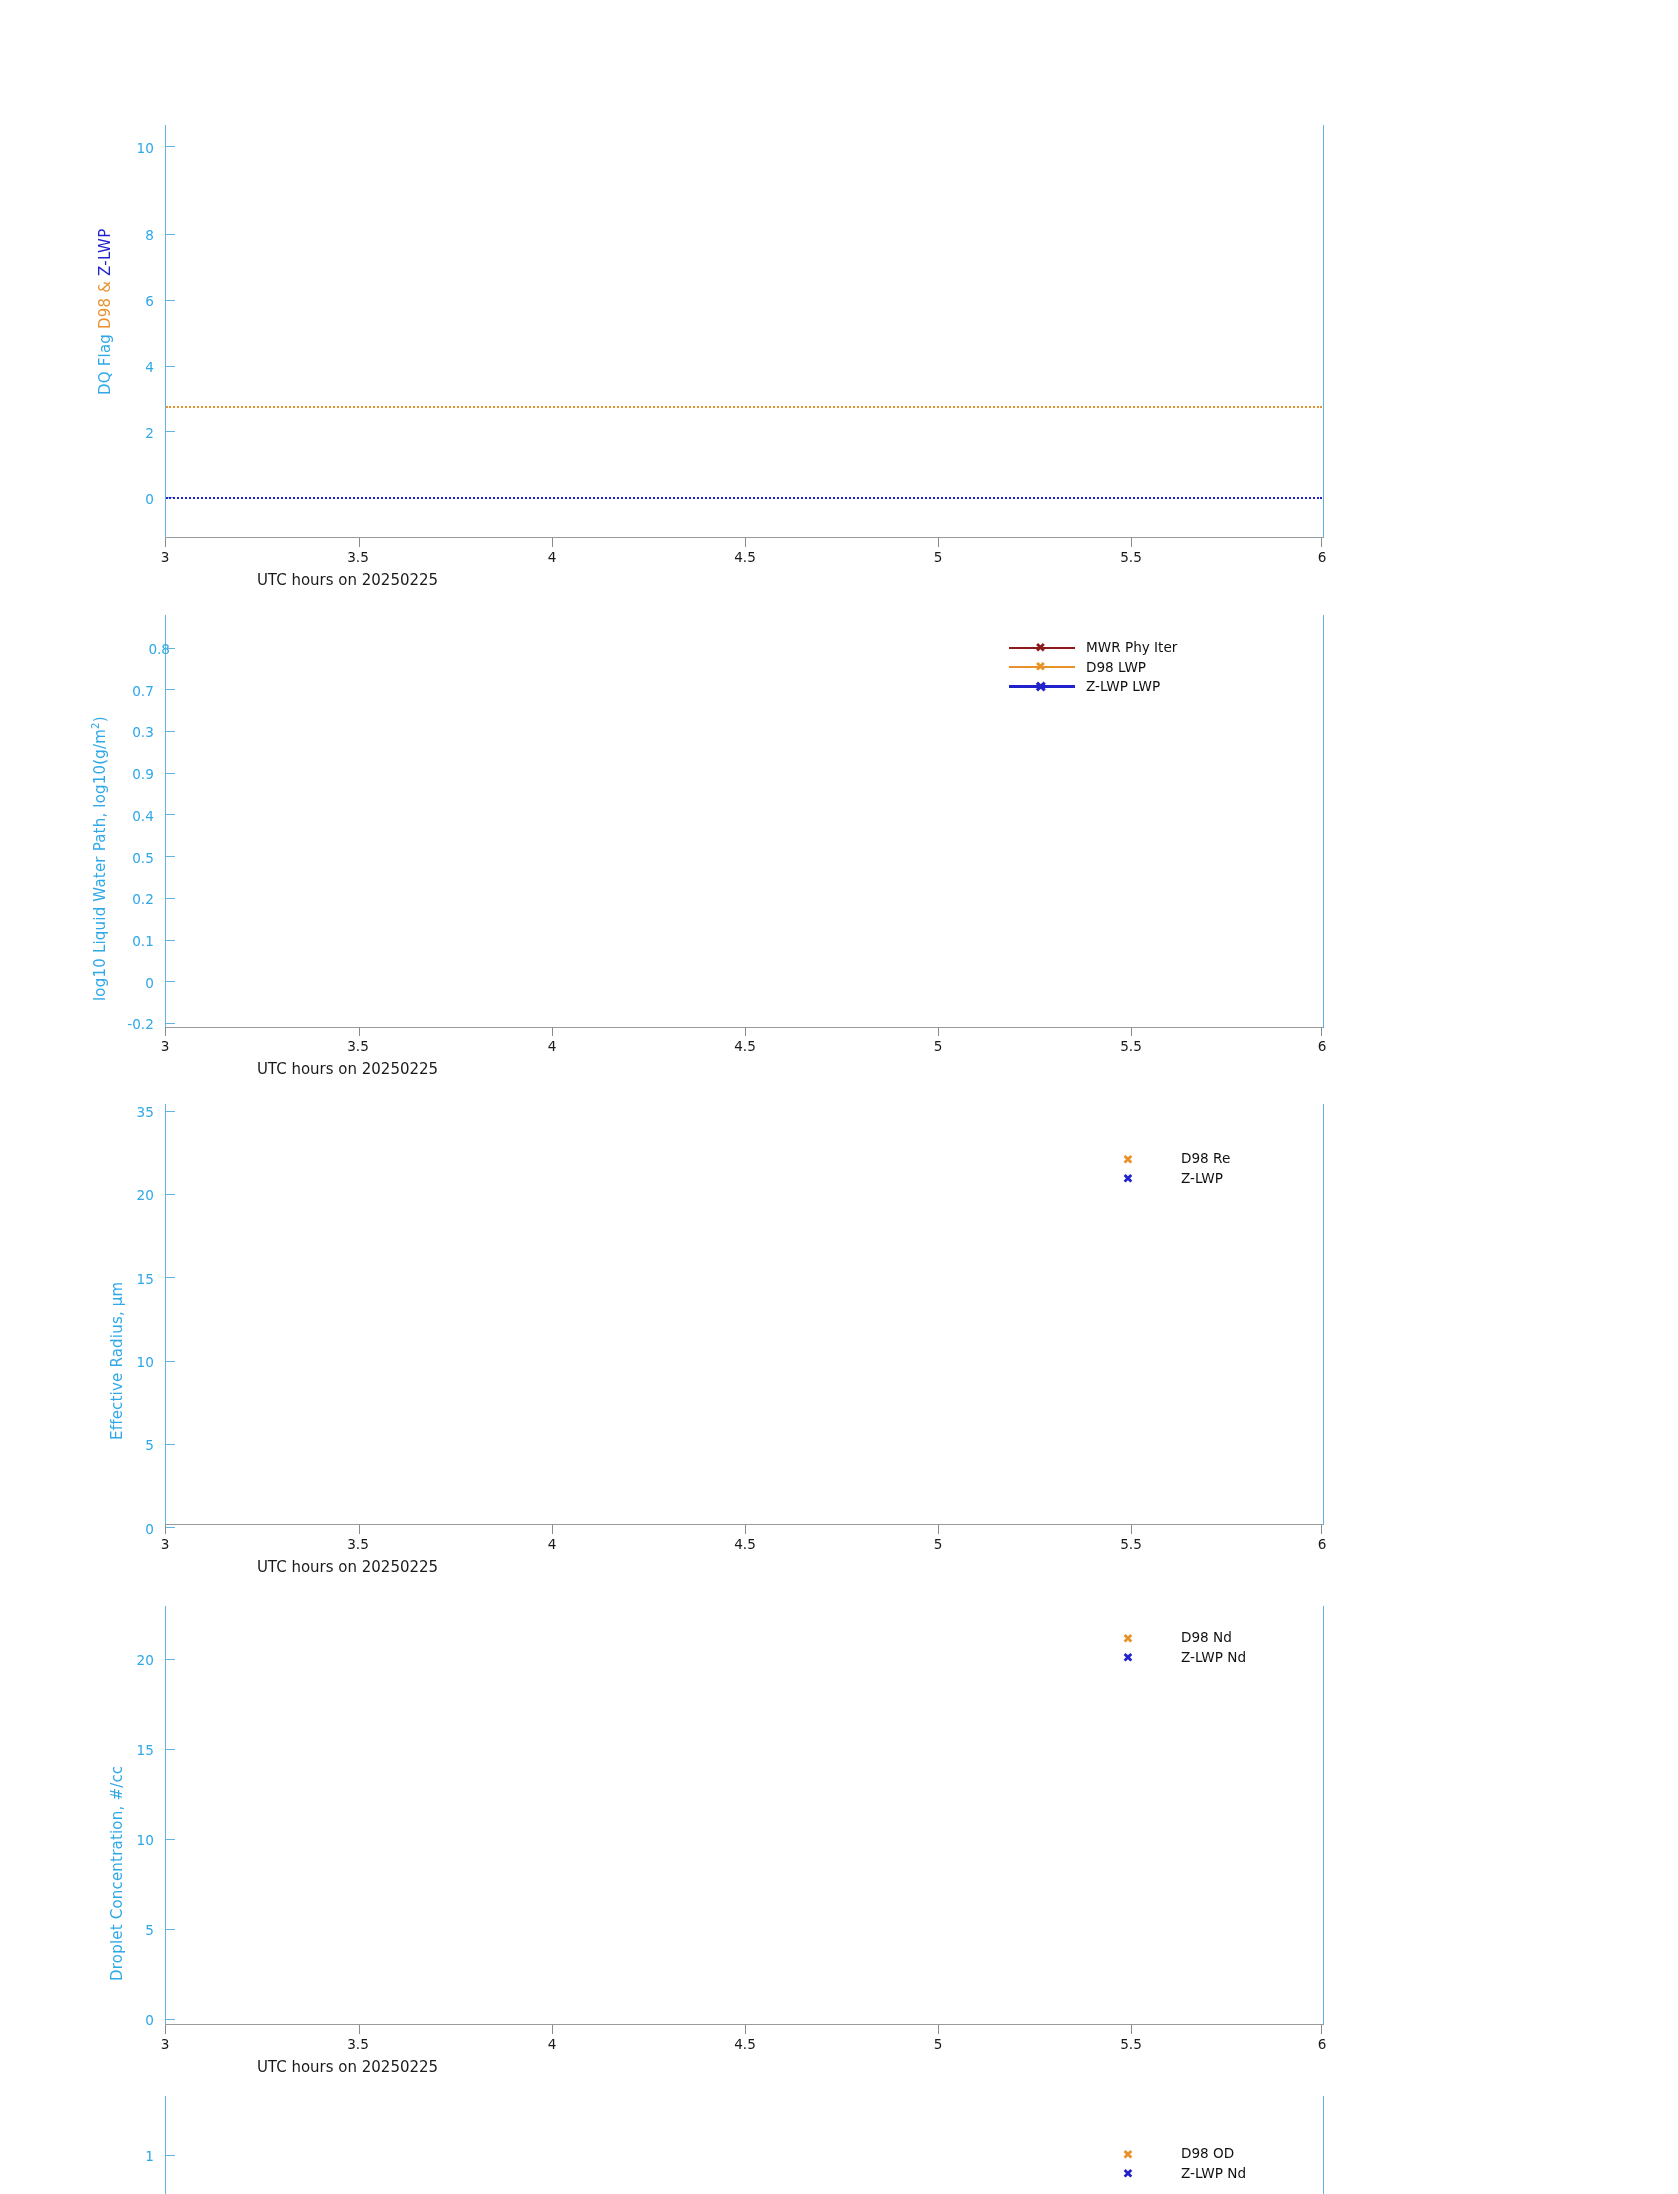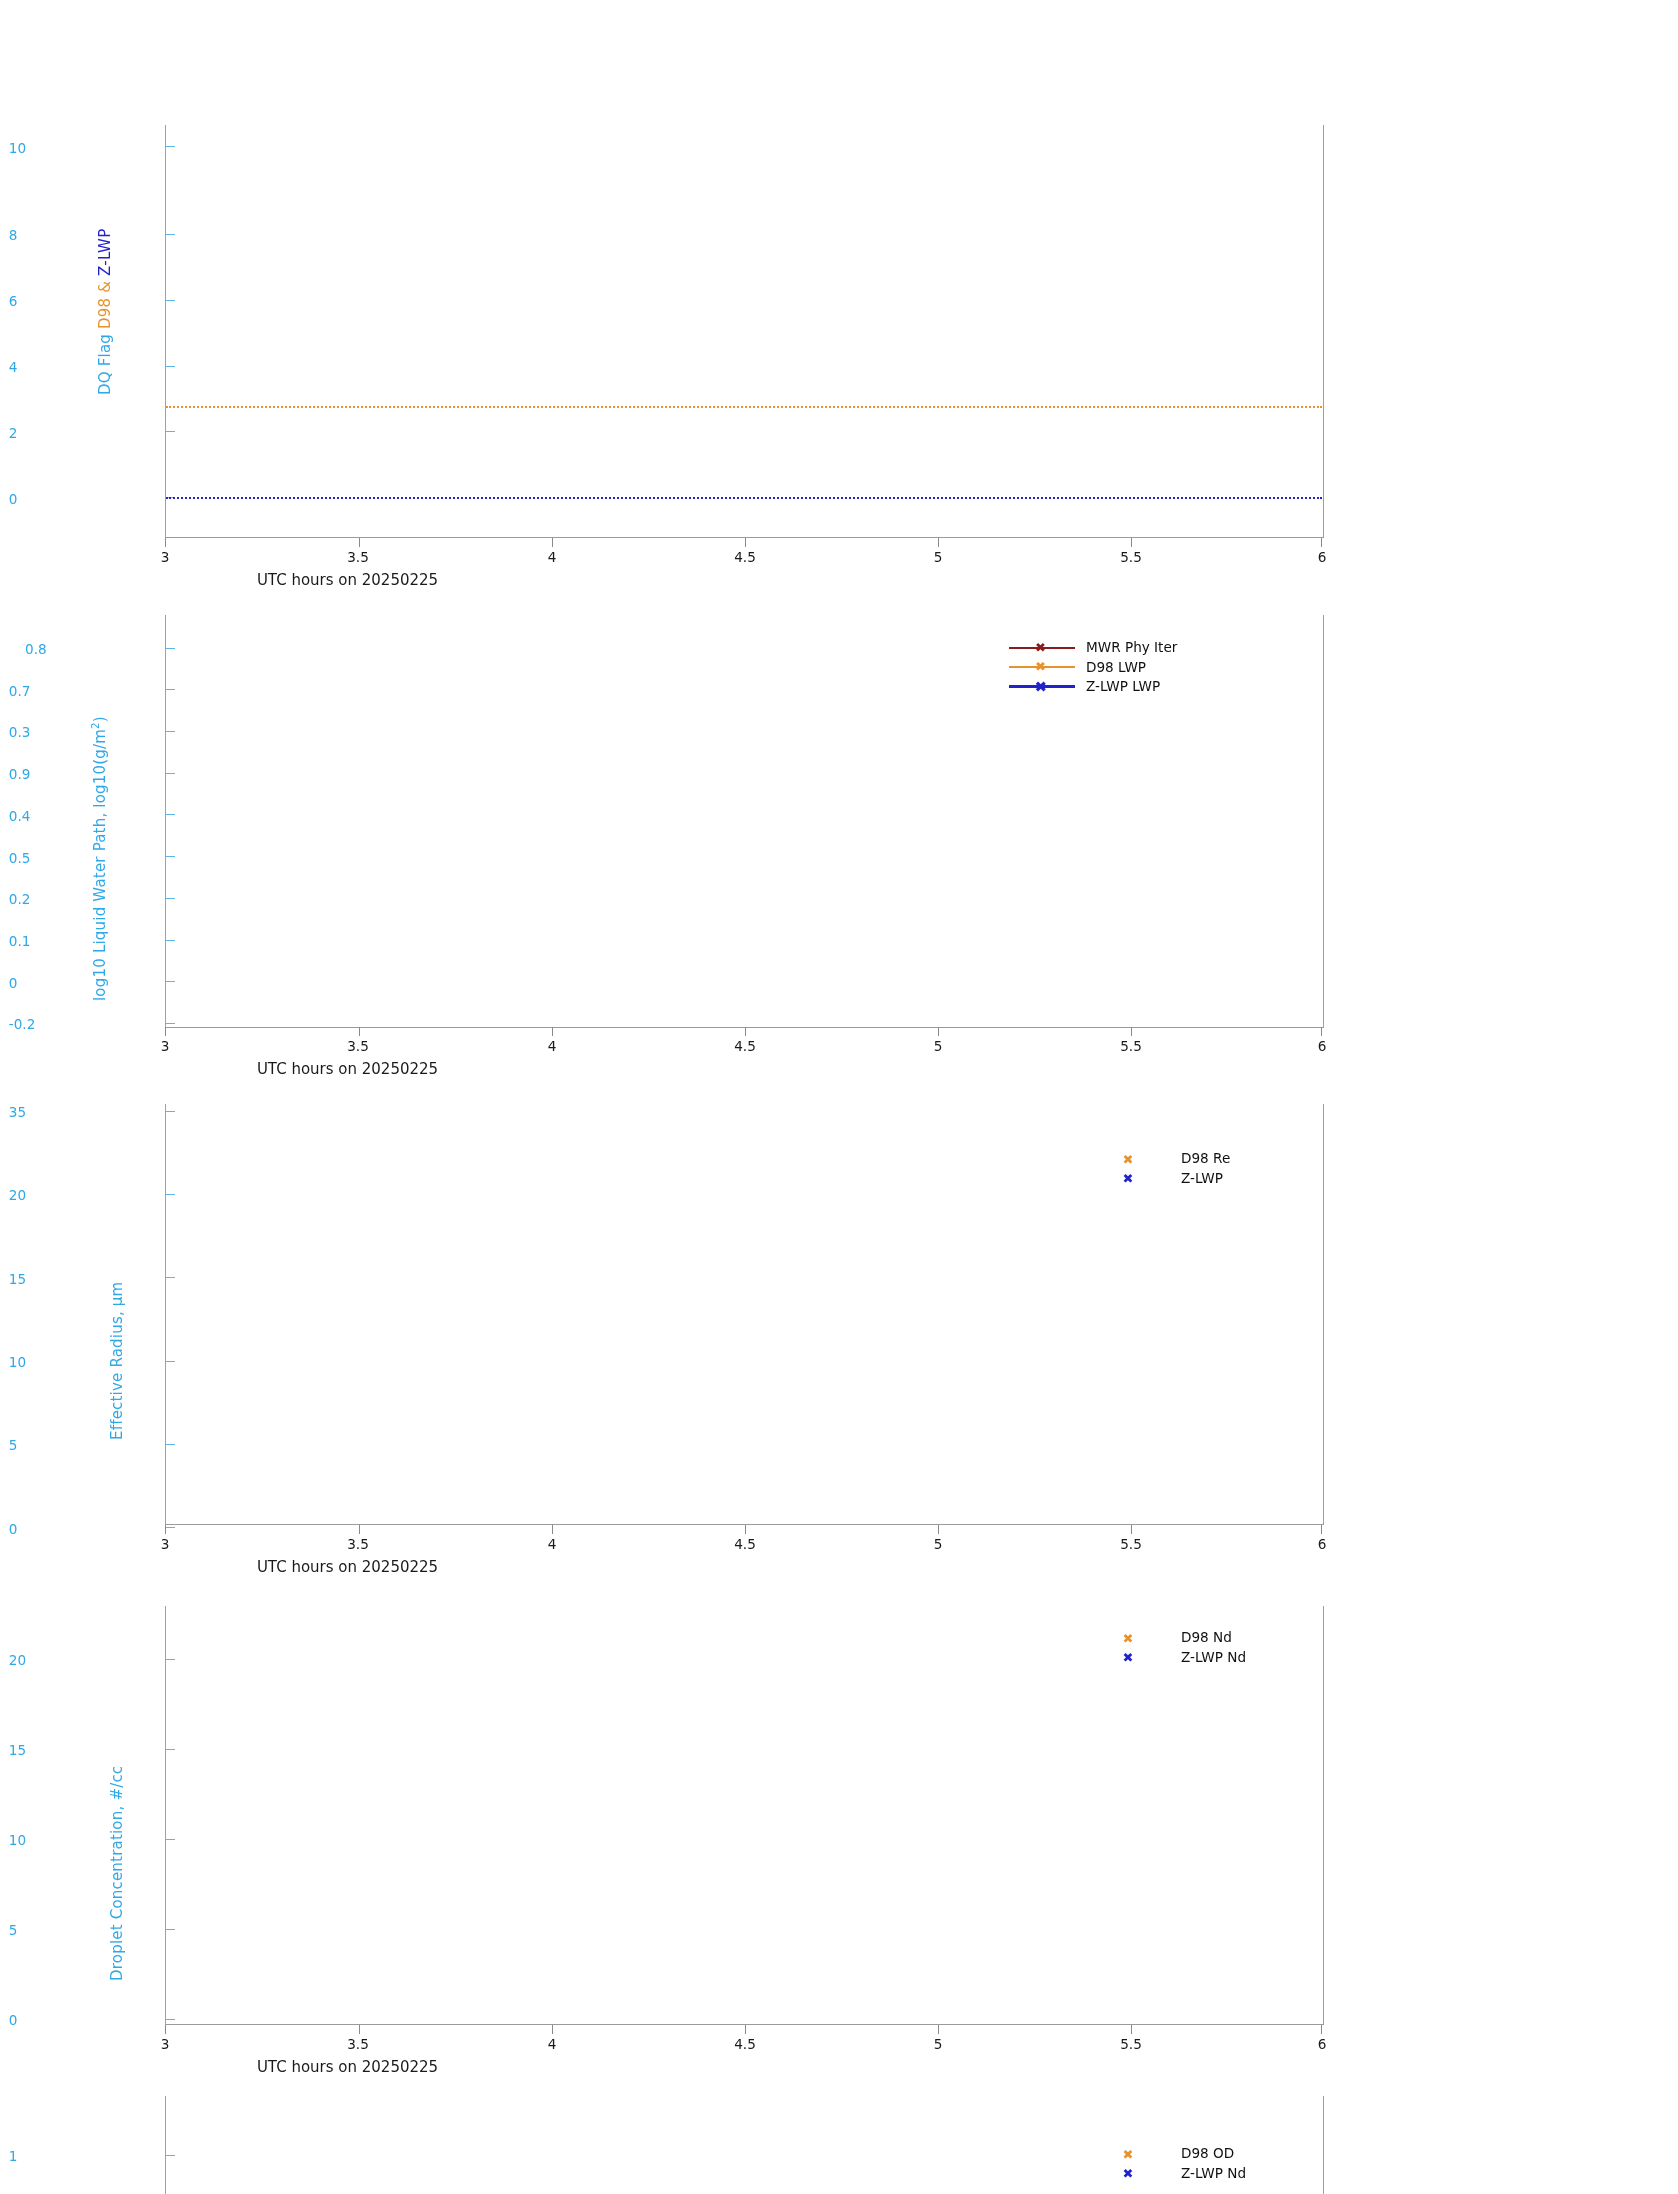--- a/index.html
+++ b/index.html
@@ -54,21 +54,21 @@
     text-align: center;
     width: 1679px;
     left: 0;
     font-size: 15px;
     color: #1a1a1a;
   }
 
   .ytick {
     position: absolute;
     right: 0;
-    text-align: left;
+    text-align: right;
     font-size: 13.6px;
     color: #2fa8e8;
     white-space: nowrap;
   }
   .xtick {
     position: absolute;
     text-align: center;
     font-size: 13.6px;
     color: #1a1a1a;
     white-space: nowrap;

